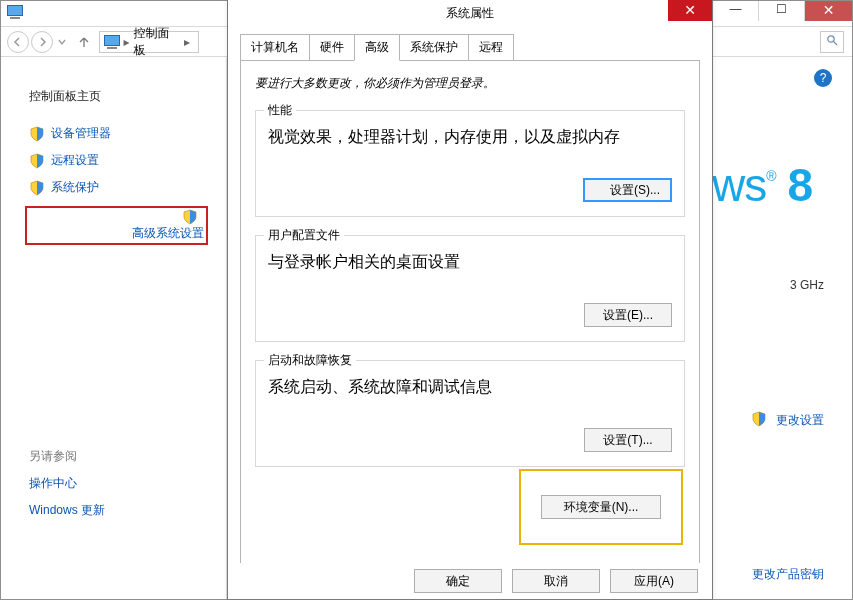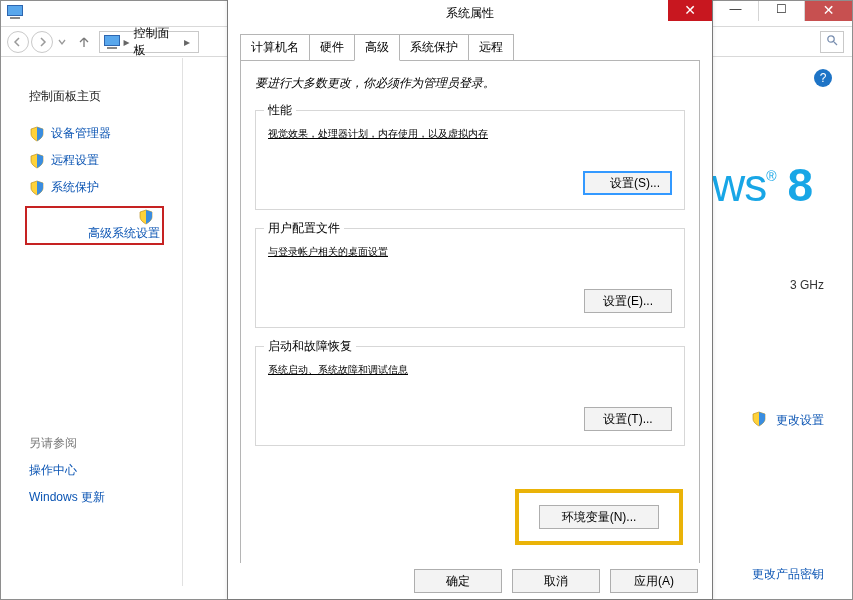--- a/index.html
+++ b/index.html
@@ -17,21 +17,21 @@
   .outer-nav { height:30px; border-bottom:1px solid #d9d9d9; display:flex; align-items:center; padding:0 6px; }
   .navbtn { width:22px; height:22px; border:1px solid #c9c9c9; border-radius:50%; margin-right:2px; display:flex; align-items:center; justify-content:center; color:#9a9a9a; background:#fff; }
   .navdown { width:14px; height:22px; display:flex; align-items:center; justify-content:center; color:#9a9a9a; margin-right:4px; }
   .navup { width:22px; height:22px; display:flex; align-items:center; justify-content:center; color:#7a7a7a; margin-right:4px; }
   .addr { display:flex; align-items:center; border:1px solid #c9c9c9; height:22px; flex:0 0 100px; background:#fff; padding:0 4px; font-size:12px; }
   .addr .sep { margin:0 4px; color:#666; }
   .search { position:absolute; right:8px; width:24px; height:22px; border:1px solid #c9c9c9; display:flex; align-items:center; justify-content:center; color:#777; }
 
   .help-icon { position:absolute; right:20px; top:68px; width:18px; height:18px; border-radius:50%; background:#1e74c6; color:#fff; font-size:12px; text-align:center; line-height:18px; }
 
-  .left-pane { position:absolute; left:0; top:57px; bottom:13px; width:182px; border-right:1px solid #e1e1e1; padding:30px 18px 8px 28px; }
+  .left-pane { position:absolute; left:0; top:57px; bottom:0; width:226px; border-right:1px solid #e1e1e1; padding:30px 18px 8px 28px; }
   .cp-home { color:#1a1a1a; margin-bottom:20px; font-size:12px; }
   .lp-item { display:flex; align-items:flex-end; margin-bottom:10px; color:#0a54b3; font-size:12px; }
   .lp-item.highlight { border:2px solid #c62222; padding:1px 2px; margin-left:-4px;flex-direction:column; }
   .shield { width:16px; height:16px; margin-right:6px; display:inline-block; }
   .lp-see { position:absolute; bottom:80px; left:28px; color:#7a7a7a; }
   .lp-link { color:#0a54b3; margin-top:10px; display:block; }
 
   .right-pane { position:absolute; left:218px; right:0; top:57px; bottom:0; padding:0; }
   .rp-brand { position:absolute; right:40px; top:100px; font-size:46px; color:#18a6e6; font-weight:300; letter-spacing:-1px; }
   .rp-brand .eight { font-weight:600; }
@@ -47,28 +47,28 @@
 
   .tabs { display:flex; margin:4px 0 0 12px; }
   .tab { padding:4px 10px; border:1px solid #b5b5b5; border-bottom:none; background:#fff; margin-right:-1px; font-size:12px; position:relative; top:1px; }
   .tab.active { background:#fff; z-index:2; border-bottom:1px solid #fff; }
   .tabpage { border:1px solid #b5b5b5; margin:0 12px; padding:14px 14px 10px 14px; height:524px; position:relative; background:#fff; }
 
   .admin-note { font-size:12px; margin-bottom:18px;font-style:italic; }
 
   .group { border:1px solid #d7d7d7; padding:16px 12px 14px 12px; margin-bottom:18px; position:relative; }
   .group-title { position:absolute; left:8px; top:-9px; background:#fff; padding:0 4px; font-size:12px; }
-  .group-desc { font-size:10px; margin-bottom:30px;text-decoration:underline; }
+  .group-desc { font-size:16px; margin-bottom:30px; }
   .group .btn-right { text-align:right; }
 
   .btn { display:inline-block; min-width:88px; height:24px; line-height:22px; border:1px solid #aeaeae; background:#f3f3f3; font-size:12px; text-align:center; padding:0 10px; }
   .btn.focus { border:2px solid #3399ff; line-height:20px;padding-left:25px; }
 
   .env-wrap { position:absolute; right:16px; bottom:38px; }
-  .env-box { border:4px solid #eab308; padding:12px 20px; }
+  .env-box { border:2px solid #eab308; padding:24px 20px; }
 
   .dlg-actions { position:absolute; left:0; right:0; bottom:0; height:36px; display:flex; justify-content:flex-end; align-items:center; padding-right:14px; gap:10px; background:#fff; }
 
   .mon-icon { display:inline-block; width:16px; height:14px; position:relative; }
   .mon-frame { position:absolute; left:0; top:0; width:16px; height:11px; border:1px solid #2d66b0; background:#59a7ec; }
   .mon-base { position:absolute; left:3px; bottom:0; width:10px; height:2px; background:#888; }
 
   svg.shield-svg { width:16px; height:16px; }
 </style>
 </head>

